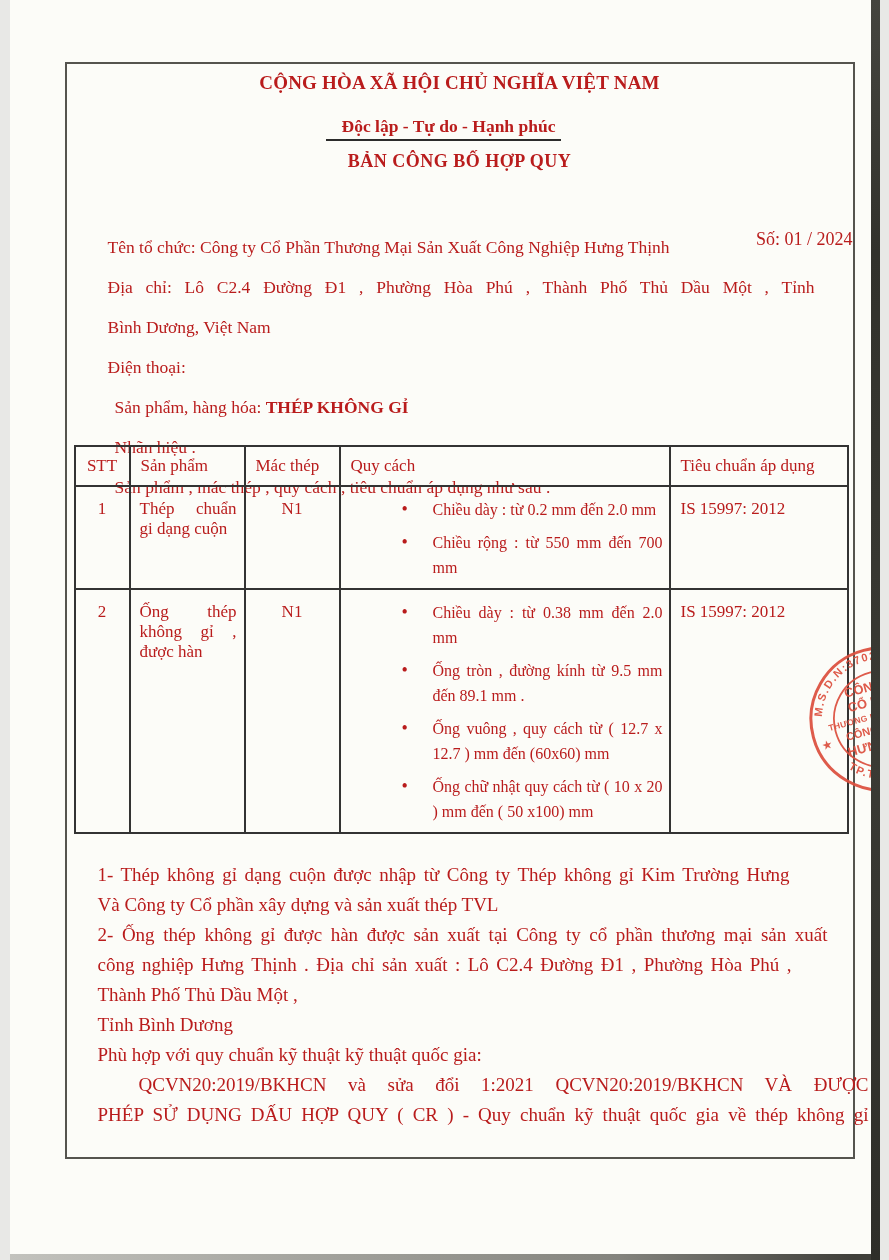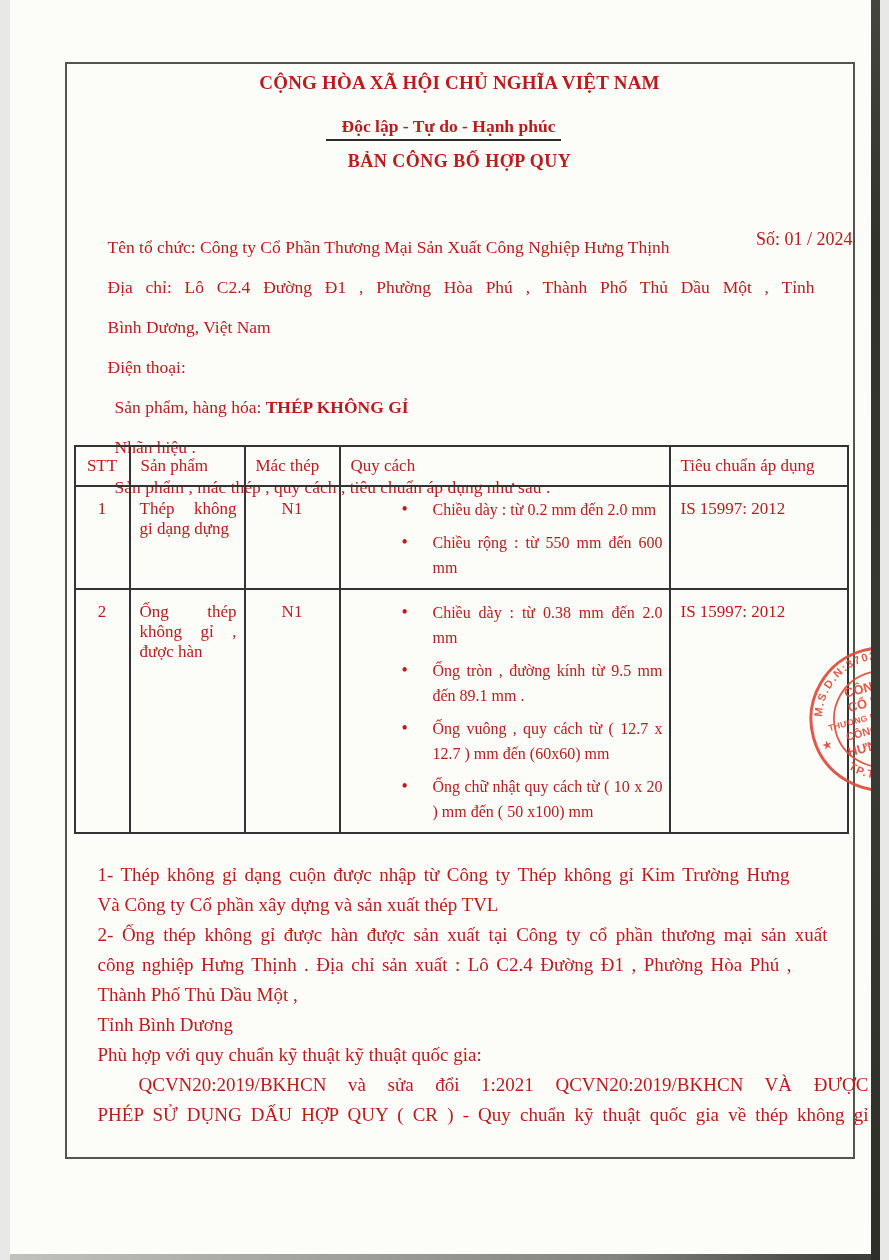--- a/index.html
+++ b/index.html
@@ -111,26 +111,26 @@
           <th class="c-stt">STT</th>
           <th>Sản phẩm</th>
           <th>Mác thép</th>
           <th>Quy cách</th>
           <th>Tiêu chuẩn áp dụng</th>
         </tr>
       </thead>
       <tbody>
         <tr class="row-1">
           <td class="stt">1</td>
-          <td class="prod">Thép không gi dạng dựng</td>
+          <td class="prod">Thép chuẩn gi dạng cuộn</td>
           <td class="grade">N1</td>
           <td class="specs">
             <ul class="spec-list">
               <li>Chiều dày : từ 0.2 mm đến 2.0 mm</li>
-              <li>Chiều rộng : từ 550 mm đến 600 mm</li>
+              <li>Chiều rộng : từ 550 mm đến 700 mm</li>
             </ul>
           </td>
           <td class="standard">IS 15997: 2012</td>
         </tr>
         <tr class="row-2">
           <td class="stt">2</td>
           <td class="prod">Ống thép không gỉ , được hàn</td>
           <td class="grade">N1</td>
           <td class="specs">
             <ul class="spec-list">

